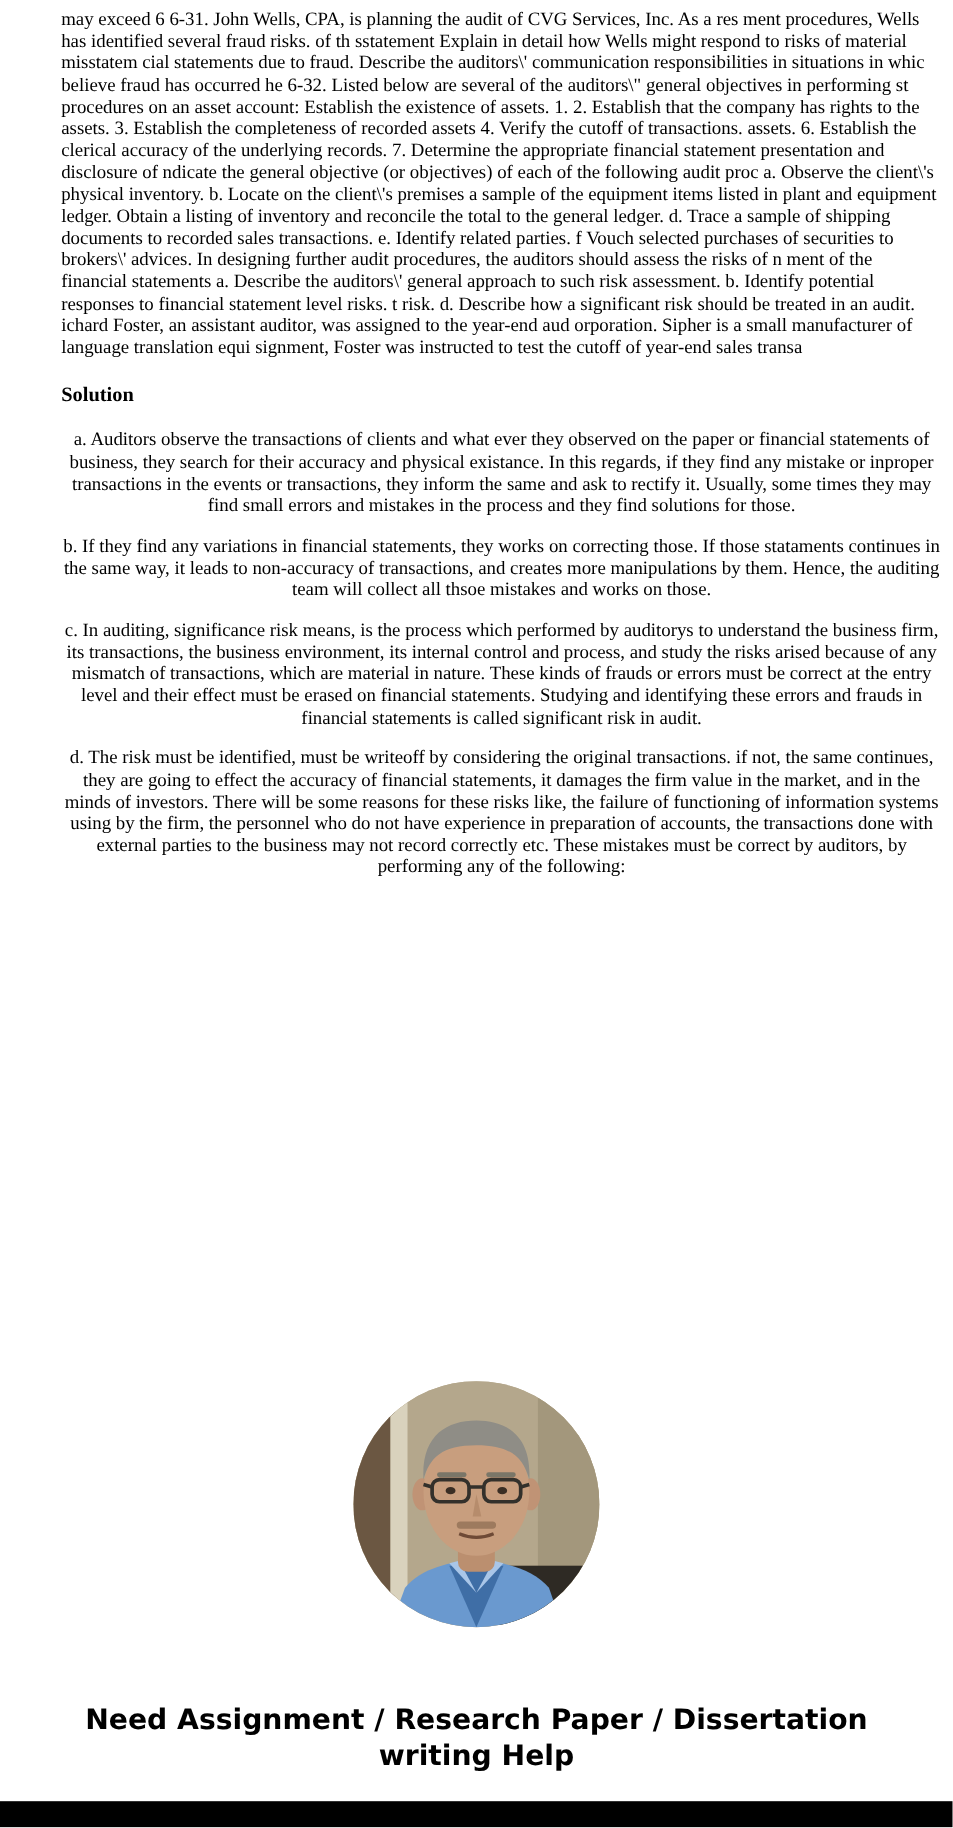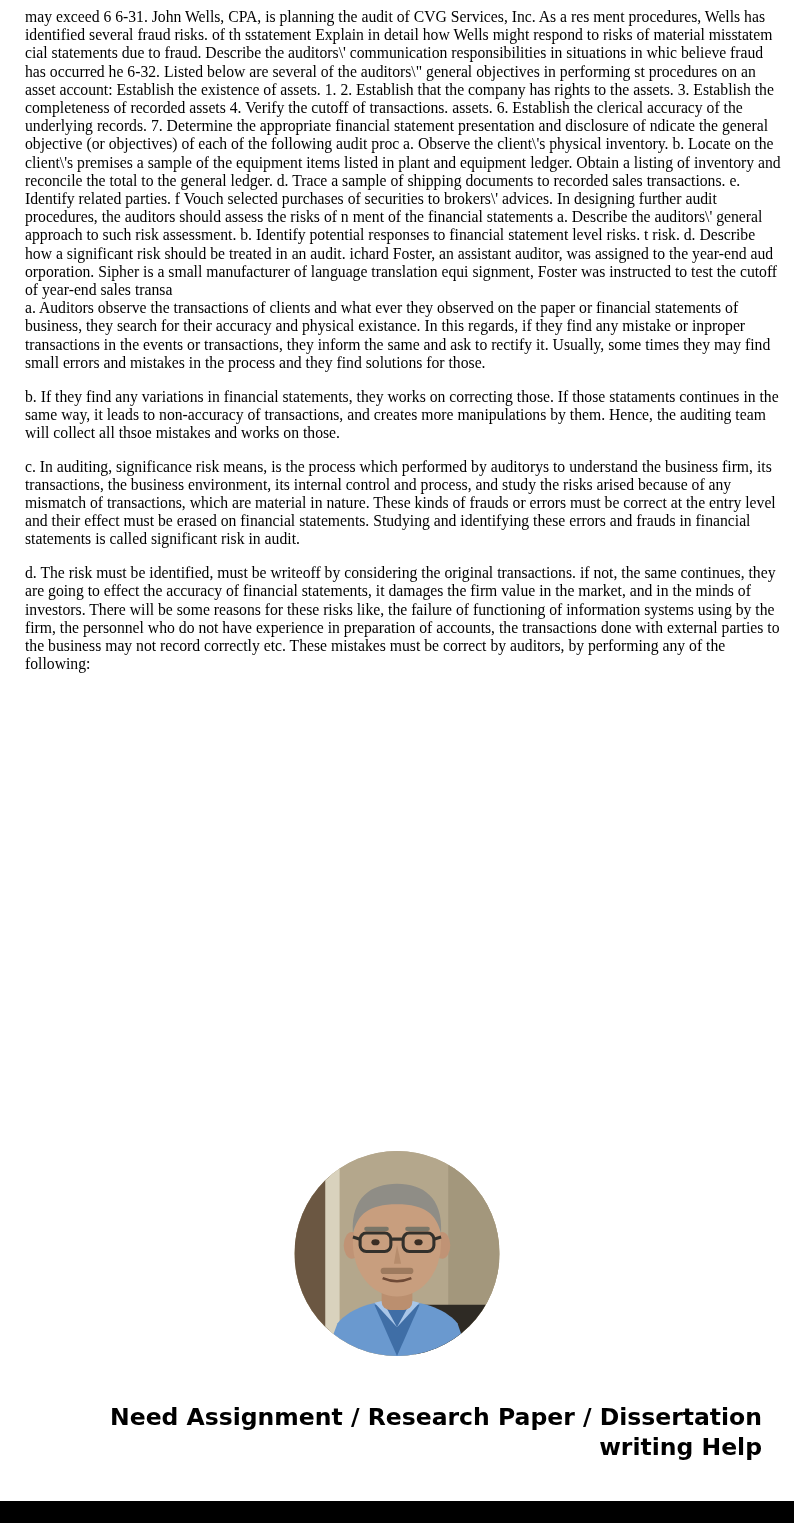--- a/index.html
+++ b/index.html
@@ -10,28 +10,29 @@
     width: 794px;
     height: 1523px;
     background: #ffffff;
     overflow: hidden;
   }
   .doc-text {
     padding: 8px 9px 0 25px;
     font-size: 15.7px;
     line-height: 18.2px;
     color: #000000;
+    margin-left: 26px;
   }
   .doc-text p.question { margin: 0 0 0 0; }
   .solution-heading {
     font-size: 17px;
     font-weight: bold;
     margin: 21px 0 20px 0;
   }
-  .answer { margin: 0 0 15.5px 0; }
+  .answer { margin: 0 0 15.5px 0; text-align: center; }
   .avatar-wrap {
     position: absolute;
     top: 1151px;
     left: 50%;
     transform: translateX(-50%);
     width: 205px;
     height: 205px;
     border-radius: 50%;
     overflow: hidden;
     background: #b9ac91;
@@ -44,40 +45,40 @@
     width: 100%;
     text-align: center;
     font-family: "DejaVu Sans", sans-serif;
     font-weight: bold;
     font-size: 23.5px;
     line-height: 30px;
     color: #000000;
   }
   .promo .help-line {
     max-width: 730px;
-    margin: 0 auto;
-    text-align: right;
+    margin: 16px auto;
   }
   .bottom-bar {
     position: absolute;
     left: 0;
     bottom: 0;
     width: 100%;
     height: 22px;
     background: #000000;
   }
 </style>
 </head>
 <body>
 
 <div class="page">
 
   <div class="doc-text">
     <p class="question">may exceed 6 6-31. John Wells, CPA, is planning the audit of CVG Services, Inc. As a res ment procedures, Wells has identified several fraud risks. of th sstatement Explain in detail how Wells might respond to risks of material misstatem cial statements due to fraud. Describe the auditors\' communication responsibilities in situations in whic believe fraud has occurred he 6-32. Listed below are several of the auditors\" general objectives in performing st procedures on an asset account: Establish the existence of assets. 1. 2. Establish that the company has rights to the assets. 3. Establish the completeness of recorded assets 4. Verify the cutoff of transactions. assets. 6. Establish the clerical accuracy of the underlying records. 7. Determine the appropriate financial statement presentation and disclosure of ndicate the general objective (or objectives) of each of the following audit proc a. Observe the client\'s physical inventory. b. Locate on the client\'s premises a sample of the equipment items listed in plant and equipment ledger. Obtain a listing of inventory and reconcile the total to the general ledger. d. Trace a sample of shipping documents to recorded sales transactions. e. Identify related parties. f Vouch selected purchases of securities to brokers\' advices. In designing further audit procedures, the auditors should assess the risks of n ment of the financial statements a. Describe the auditors\' general approach to such risk assessment. b. Identify potential responses to financial statement level risks. t risk. d. Describe how a significant risk should be treated in an audit. ichard Foster, an assistant auditor, was assigned to the year-end aud orporation. Sipher is a small manufacturer of language translation equi signment, Foster was instructed to test the cutoff of year-end sales transa</p>
 
+    <div class="solution-heading">Solution</div>
 
     <p class="answer">a. Auditors observe the transactions of clients and what ever they observed on the paper or financial statements of business, they search for their accuracy and physical existance. In this regards, if they find any mistake or inproper transactions in the events or transactions, they inform the same and ask to rectify it. Usually, some times they may find small errors and mistakes in the process and they find solutions for those.</p>
 
     <p class="answer">b. If they find any variations in financial statements, they works on correcting those. If those stataments continues in the same way, it leads to non-accuracy of transactions, and creates more manipulations by them. Hence, the auditing team will collect all thsoe mistakes and works on those.</p>
 
     <p class="answer">c. In auditing, significance risk means, is the process which performed by auditorys to understand the business firm, its transactions, the business environment, its internal control and process, and study the risks arised because of any mismatch of transactions, which are material in nature. These kinds of frauds or errors must be correct at the entry level and their effect must be erased on financial statements. Studying and identifying these errors and frauds in financial statements is called significant risk in audit.</p>
 
     <p class="answer">d. The risk must be identified, must be writeoff by considering the original transactions. if not, the same continues, they are going to effect the accuracy of financial statements, it damages the firm value in the market, and in the minds of investors. There will be some reasons for these risks like, the failure of functioning of information systems using by the firm, the personnel who do not have experience in preparation of accounts, the transactions done with external parties to the business may not record correctly etc. These mistakes must be correct by auditors, by performing any of the following:</p>
   </div>
 

